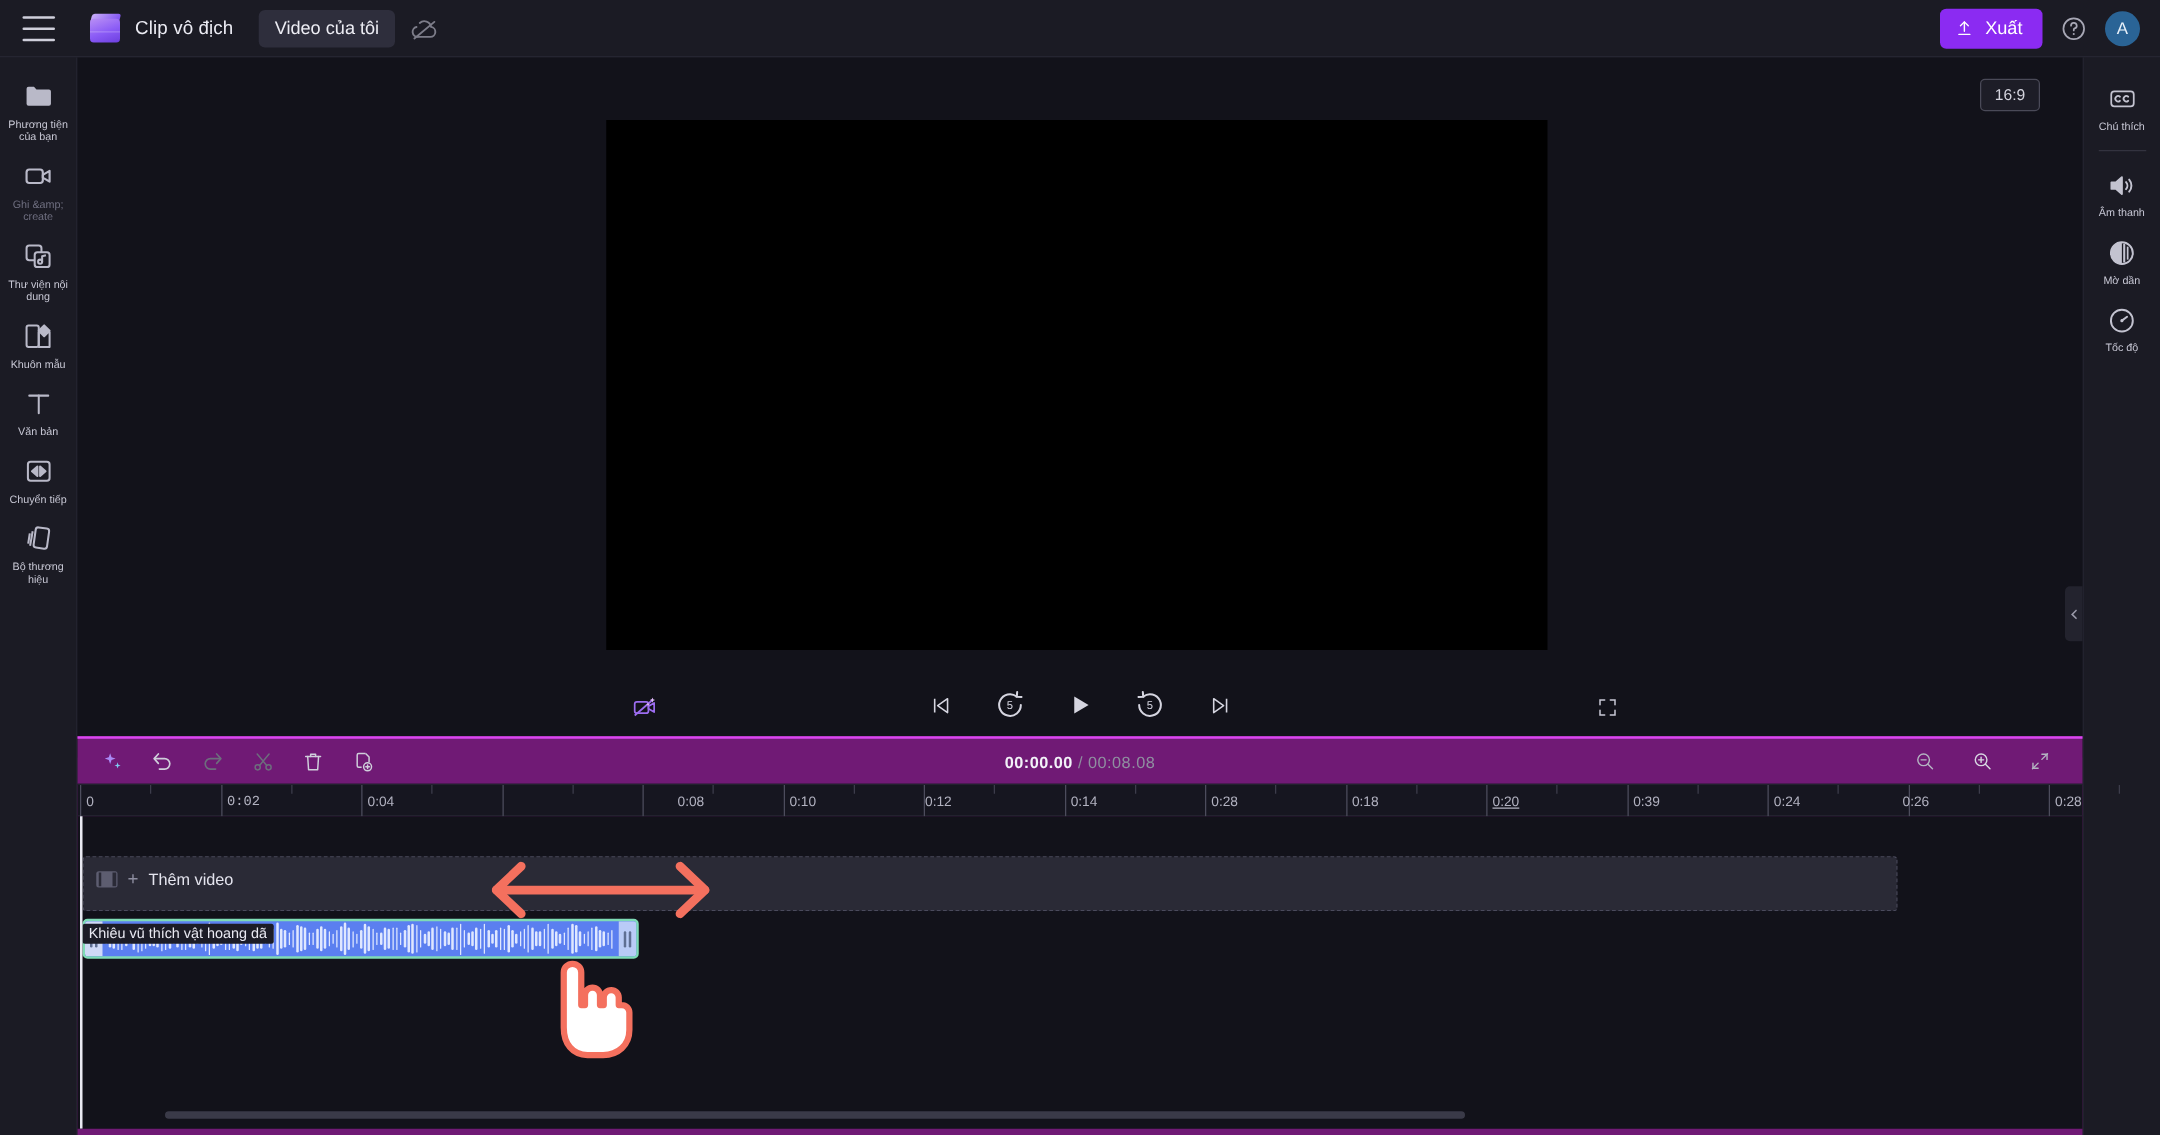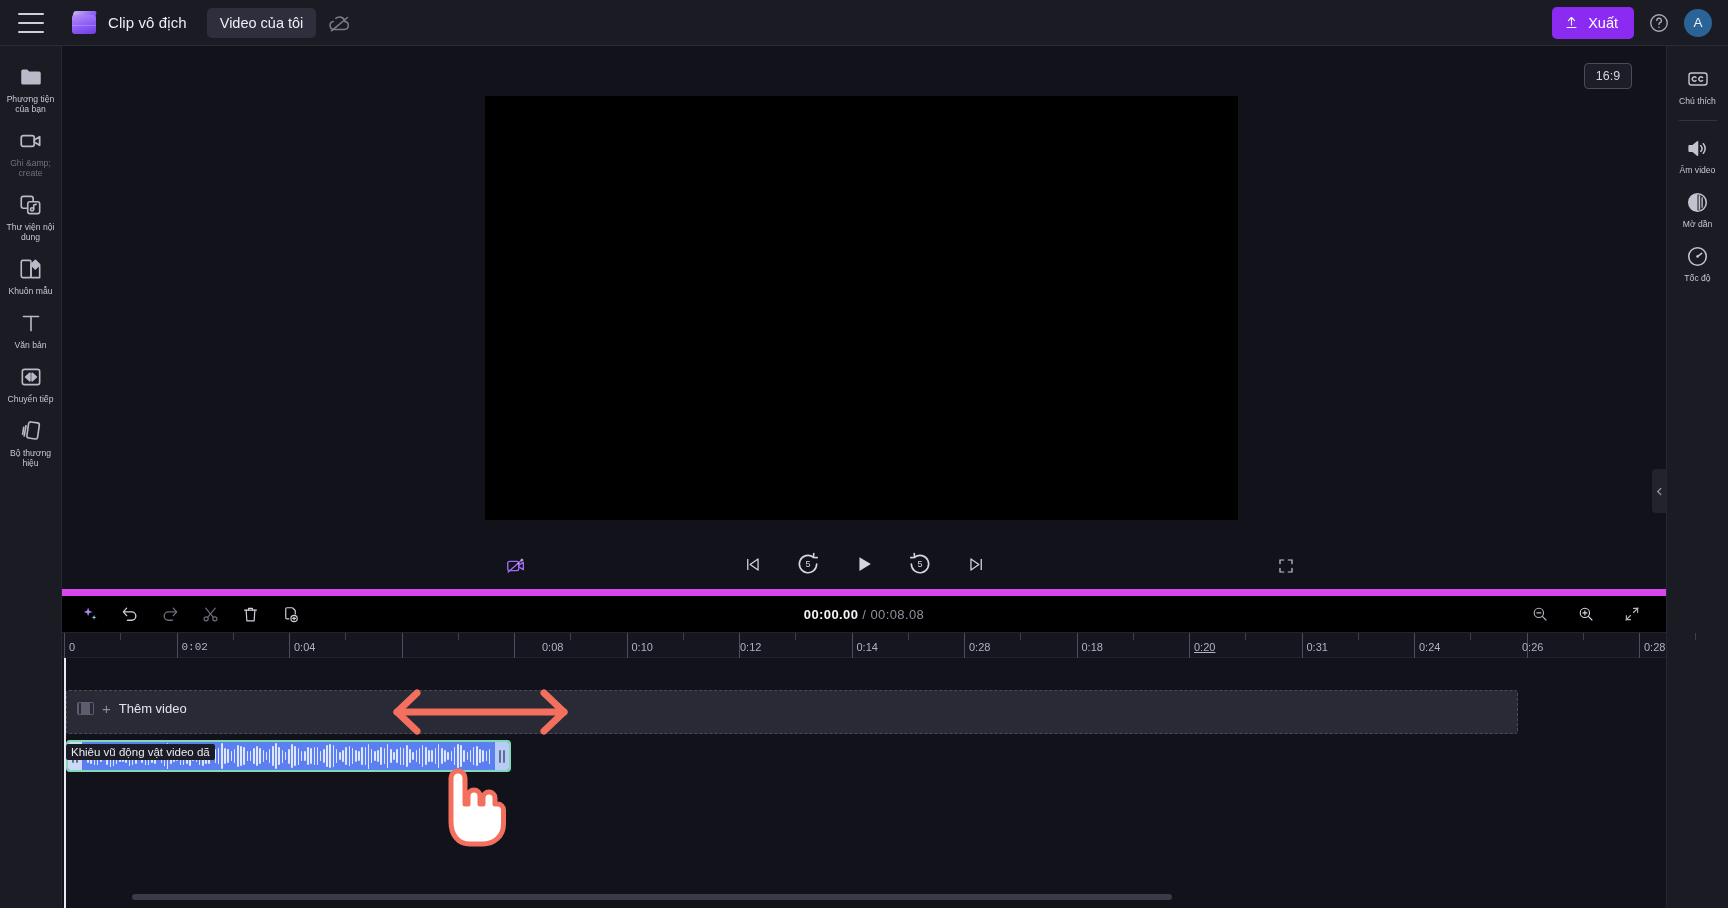--- a/index.html
+++ b/index.html
@@ -83,21 +83,21 @@
 
   
   .player-bar { position:absolute; top:543px; left:62px; width:1604px; height:46px; }
   .pc-btn { position:absolute; top:6px; width:34px; height:34px; display:flex; align-items:center; justify-content:center; color:#d5d5e0; cursor:pointer; }
   .pc-center { position:absolute; left:50%; top:4px; transform:translateX(-50%); display:flex; align-items:center; gap:22px; }
   .pc-center .c { width:34px; height:34px; display:flex; align-items:center; justify-content:center; color:#d5d5e0; cursor:pointer; }
   .sec5 { position:relative; width:26px; height:26px; }
   .sec5 .num { position:absolute; inset:0; display:flex; align-items:center; justify-content:center; font-size:9px; color:#d5d5e0; }
 
   
-  .timeline { position:absolute; top:589px; left:62px; width:1604px; height:319px; background:#000000; border-top:7px solid #d946ef; }
+  .timeline { position:absolute; top:589px; left:62px; width:1604px; height:319px; background:#701a75; border-top:2px solid #d946ef; }
   .tl-toolbar { position:relative; height:36px; display:flex; align-items:center; }
   .tl-toolbar .tb { width:32px; height:30px; display:flex; align-items:center; justify-content:center; color:#cfcfdb; cursor:pointer; }
   .tl-toolbar .tb.dim { color:#6d6d7d; }
   .tl-left { display:flex; align-items:center; padding-left:12px; gap:8px; }
   .tl-time { position:absolute; left:50%; transform:translateX(-50%); font-size:13px; letter-spacing:.4px; }
   .tl-time .cur { color:#f2f2f8; font-weight:bold; }
   .tl-time .tot { color:#8f8fa0; }
   .tl-right { position:absolute; right:18px; display:flex; align-items:center; gap:14px; }
 
   .ruler { position:relative; height:26px; border-top:1px solid #22222e; border-bottom:1px solid #22222e; background:#161620; }
@@ -284,21 +284,21 @@
     <div class="divider"></div>
 
     <div class="rail-item">
       <span class="ico">
         <svg width="25" height="25" viewBox="0 0 24 24" fill="none" stroke="#c3c3d0" stroke-width="1.5" stroke-linejoin="round">
           <path d="M4 9.5h3.4L12 5.5v13L7.4 14.5H4z" fill="#c3c3d0"></path>
           <path d="M15.2 9.3a4 4 0 0 1 0 5.4" stroke-linecap="round"></path>
           <path d="M17.6 7.4a7 7 0 0 1 0 9.2" stroke-linecap="round"></path>
         </svg>
       </span>
-      <span class="lbl">Âm video</span>
+      <span class="lbl">Âm thanh</span>
     </div>
 
     <div class="rail-item">
       <span class="ico">
         <svg width="25" height="25" viewBox="0 0 24 24">
           <circle cx="12" cy="12" r="8.4" fill="none" stroke="#c3c3d0" stroke-width="1.5"></circle>
           <path d="M12 3.6A8.4 8.4 0 0 0 12 20.4z" fill="#c3c3d0"></path>
           <rect x="13" y="5" width="1.6" height="14" fill="#c3c3d0"></rect>
           <rect x="15.8" y="7" width="1.3" height="10" fill="#c3c3d0"></rect>
         </svg>
@@ -499,21 +499,21 @@
         <div class="tick major" style="left: 902px;"></div>
         <div class="tick-lbl" style="left: 907px;">0:28</div>
         <div class="tick minor" style="left: 958.25px;"></div>
         <div class="tick major" style="left: 1014.5px;"></div>
         <div class="tick-lbl" style="left: 1019.5px;">0:18</div>
         <div class="tick minor" style="left: 1070.75px;"></div>
         <div class="tick major" style="left: 1127px;"></div>
         <div class="tick-lbl" style="left: 1132px; text-decoration: underline;">0:20</div>
         <div class="tick minor" style="left: 1183.25px;"></div>
         <div class="tick major" style="left: 1239.5px;"></div>
-        <div class="tick-lbl" style="left: 1244.5px;">0:31</div>
+        <div class="tick-lbl" style="left: 1244.5px;">0:39</div>
         <div class="tick minor" style="left: 1295.75px;"></div>
         <div class="tick major" style="left: 1352px;"></div>
         <div class="tick-lbl" style="left: 1357px;">0:24</div>
         <div class="tick minor" style="left: 1408.25px;"></div>
         <div class="tick major" style="left: 1464.5px;"></div>
         <div class="tick-lbl" style="left: 1460px;">0:26</div>
         <div class="tick minor" style="left: 1520.75px;"></div>
         <div class="tick major" style="left: 1577px;"></div>
         <div class="tick-lbl" style="left: 1582px;">0:28</div>
         <div class="tick minor" style="left: 1633.25px;"></div>
@@ -524,21 +524,21 @@
 
       <div class="vtrack">
         <div class="skyline"></div>
         <div class="add-video">
           <span class="thumb"></span>
           <span class="plus">+</span>
           <span class="txt">Thêm video</span>
         </div>
       </div>
 
-      <div class="clip-label" style="top:86px;left:4px;">Khiêu vũ động vật video dã</div>
+      <div class="clip-label" style="top:86px;left:4px;">Khiêu vũ thích vật hoang dã</div>
 
       <div class="atrack">
         <div class="wave" id="wave">
             <i style="height: 7.3px;"></i>
             <i style="height: 14.7px;"></i>
             <i style="height: 15.8px;"></i>
             <i style="height: 18.2px;"></i>
             <i style="height: 17.8px;"></i>
             <i style="height: 12.5px;"></i>
             <i style="height: 8.7px;"></i>

